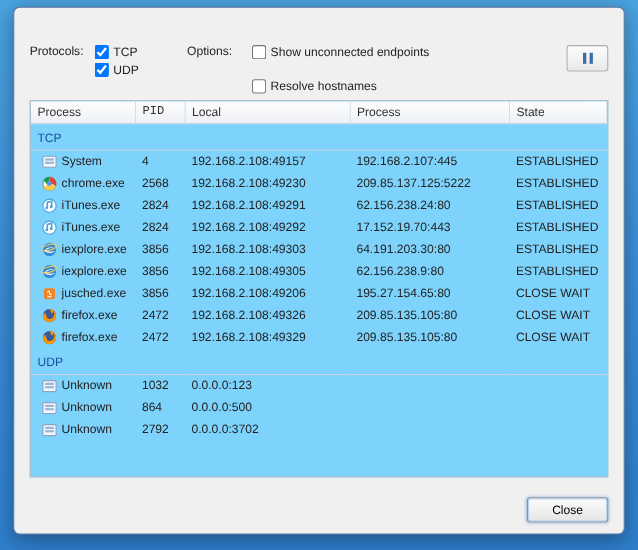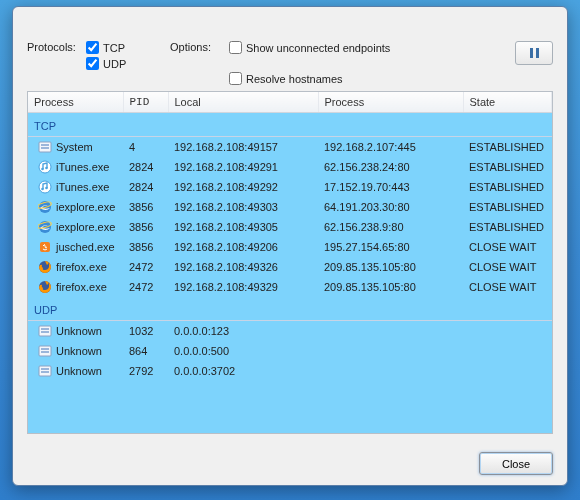--- a/index.html
+++ b/index.html
@@ -179,20 +179,34 @@
               </td>
               <td>4</td>
               <td>192.168.2.108:49157</td>
               <td>192.168.2.107:445</td>
               <td>ESTABLISHED</td>
             </tr>
             <tr>
               <td>
                 <div class="proc-cell">
                   <svg viewBox="0 0 14 14">
+                    <use href="#ico-chrome"></use>
+                  </svg>
+                  <span>chrome.exe</span>
+                </div>
+              </td>
+              <td>2568</td>
+              <td>192.168.2.108:49230</td>
+              <td>209.85.137.125:5222</td>
+              <td>ESTABLISHED</td>
+            </tr>
+            <tr>
+              <td>
+                <div class="proc-cell">
+                  <svg viewBox="0 0 14 14">
                     <use href="#ico-itunes"></use>
                   </svg>
                   <span>iTunes.exe</span>
                 </div>
               </td>
               <td>2824</td>
               <td>192.168.2.108:49291</td>
               <td>62.156.238.24:80</td>
               <td>ESTABLISHED</td>
             </tr>

